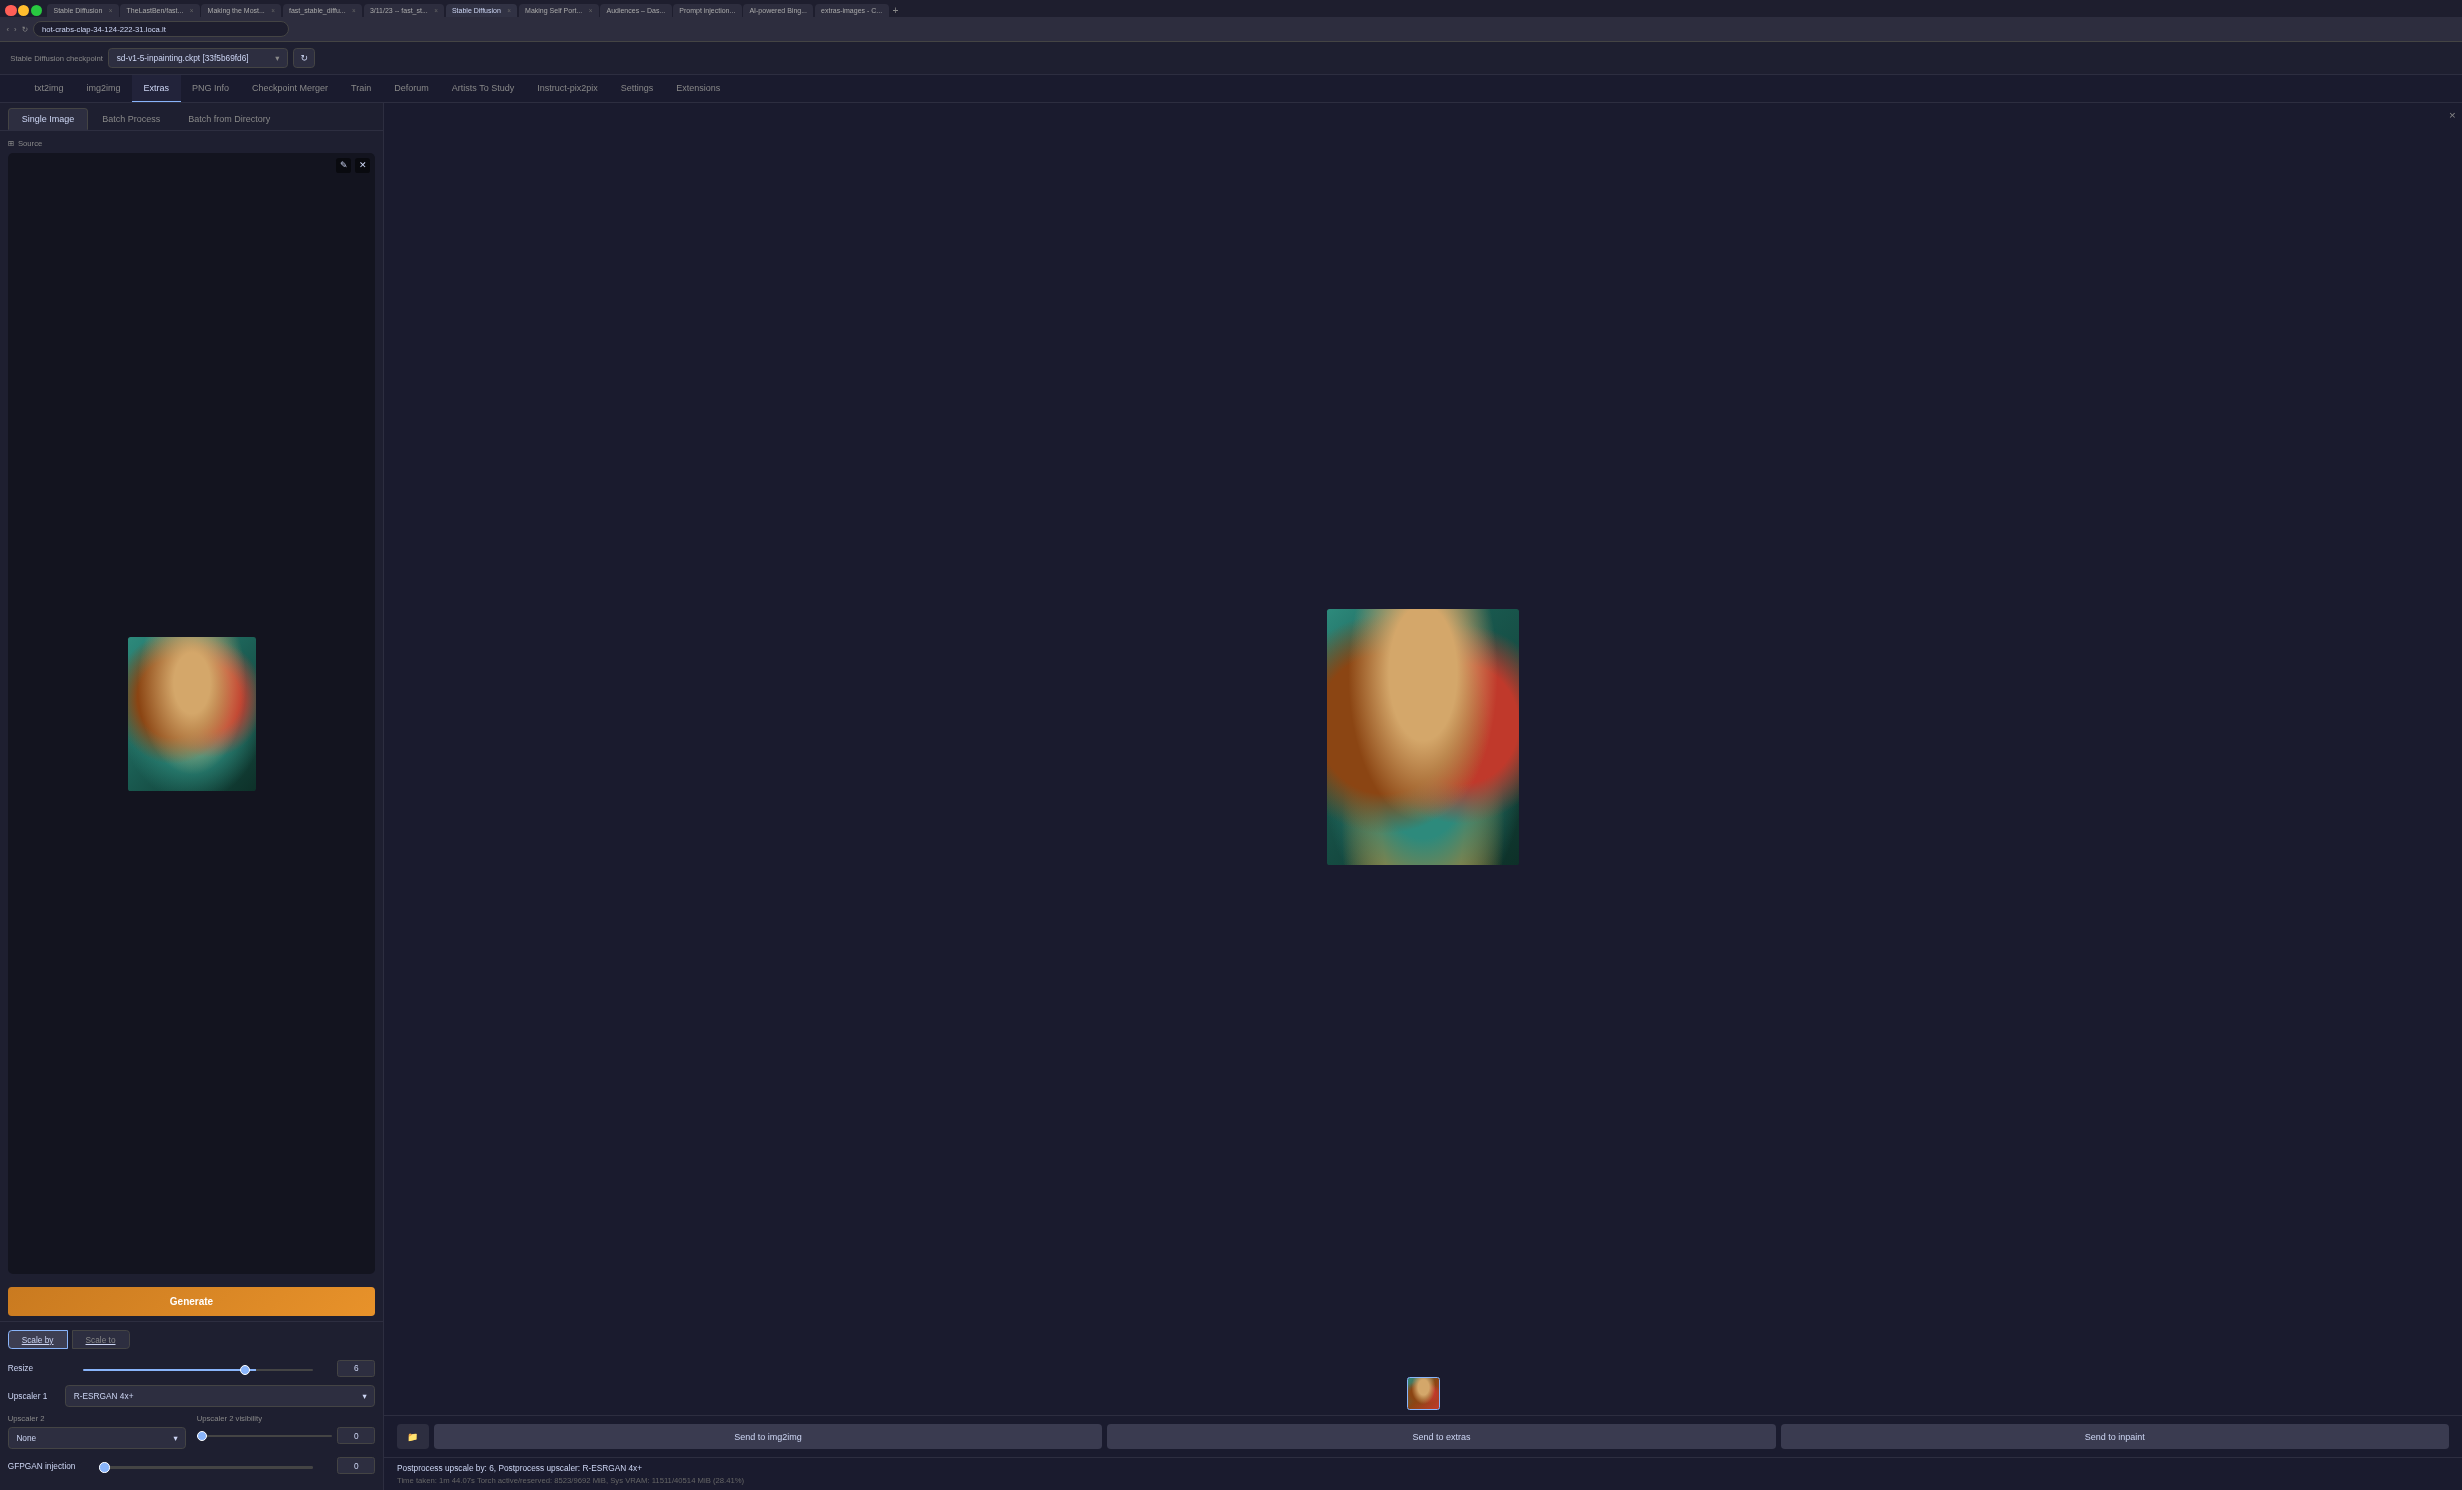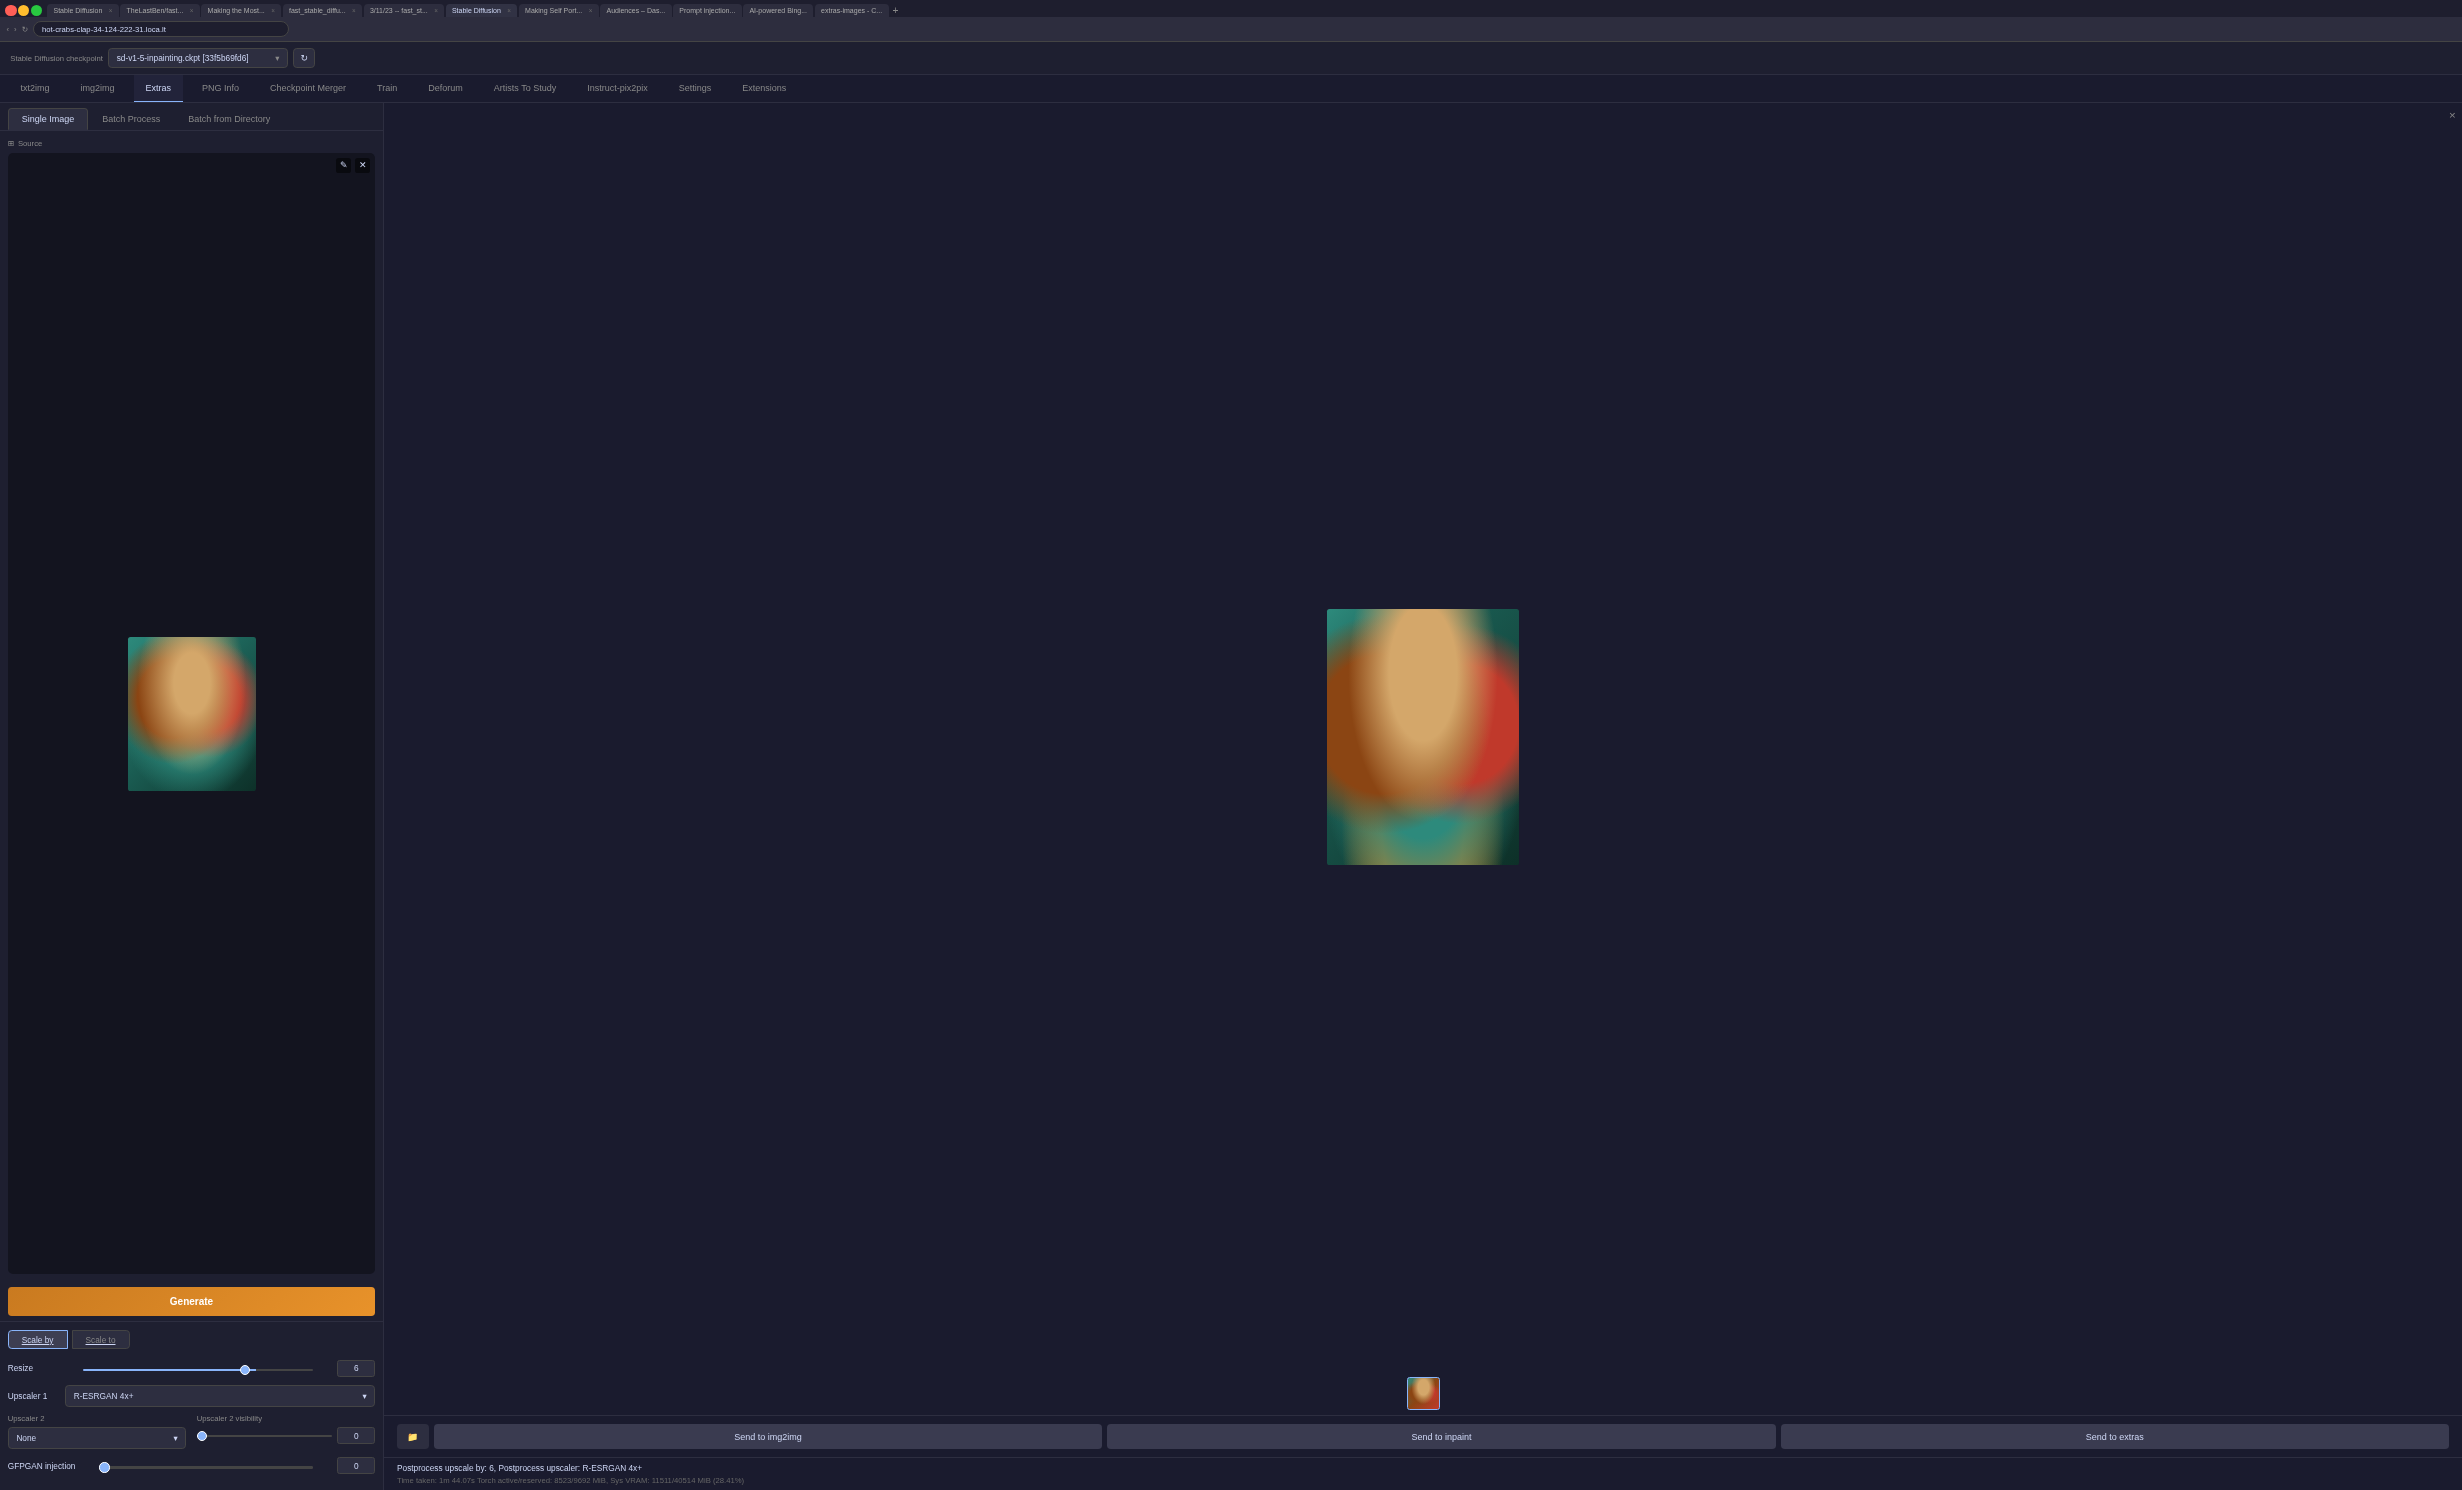--- a/index.html
+++ b/index.html
@@ -117,22 +117,22 @@
       border-radius: 3.8px;
       padding: 3.8px 6.4px;
       color: #cdd6f4;
       cursor: pointer;
       font-size: 9px;
     }
 
     
     .main-nav {
       display: flex;
-      gap: 8px;
-      padding: 0 9px;
+      gap: 0;
+      padding: 0 23px;
       background: #1a1b2e;
       border-bottom: 0.6px solid #2d2e40;
     }
     .nav-item {
       padding: 7.7px 11.5px;
       cursor: pointer;
       color: #888;
       font-size: 9px;
       border-bottom: 1.3px solid transparent;
       white-space: nowrap;
@@ -667,22 +667,22 @@
         <div class="dog-image-large"></div>
       </div>
       <div class="thumbnail-strip">
         <div class="thumbnail"></div>
       </div>
       <div class="action-buttons">
         <button class="action-btn folder">
           <span>📁</span>
         </button>
         <button class="action-btn img2img">Send to img2img</button>
+        <button class="action-btn extras">Send to extras</button>
         <button class="action-btn inpaint">Send to inpaint</button>
-        <button class="action-btn extras">Send to extras</button>
       </div>
       <div class="status-bar">
         <div class="status-text">Postprocess upscale by: 6, Postprocess upscaler: R-ESRGAN 4x+</div>
         <div class="time-text">Time taken: 1m 44.07s  Torch active/reserved: 8523/9692 MiB, Sys VRAM: 11511/40514 MiB (28.41%)</div>
       </div>
     </div>
   </div>
 </div>
 
 

